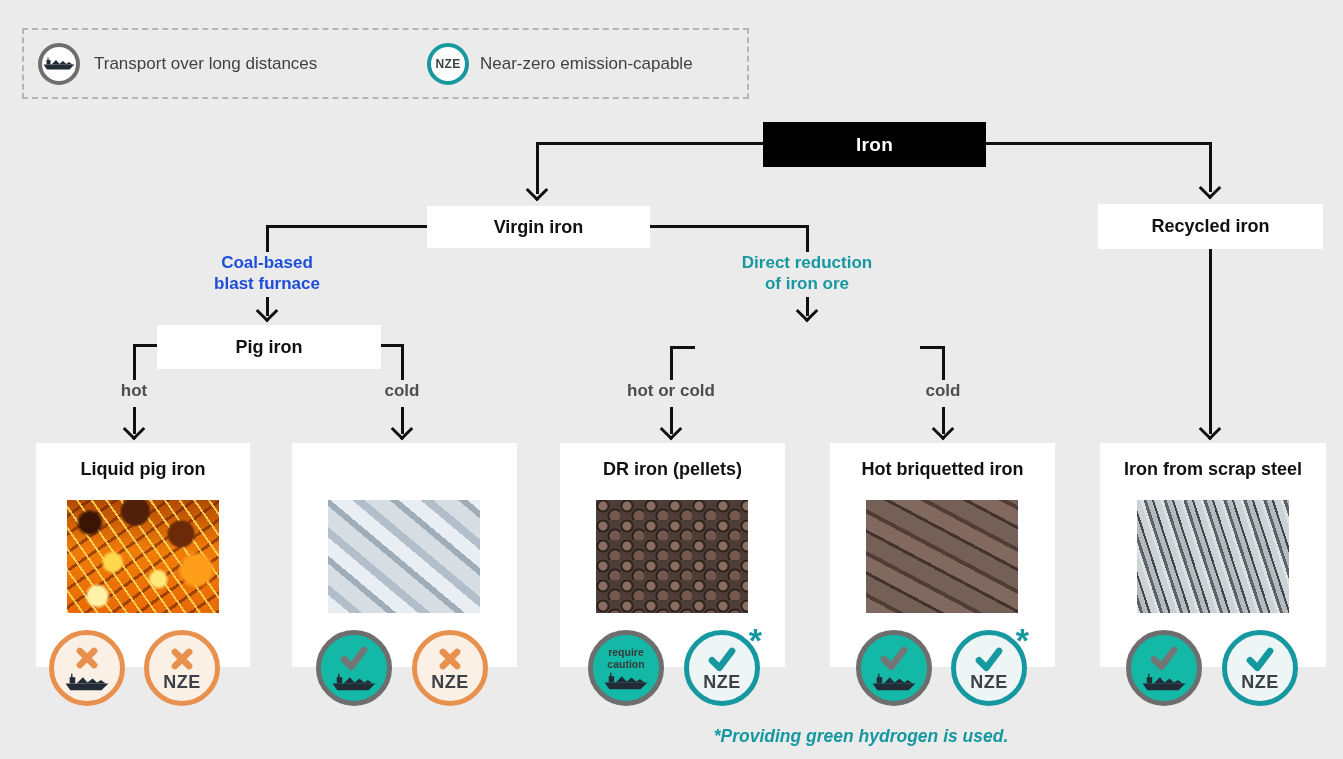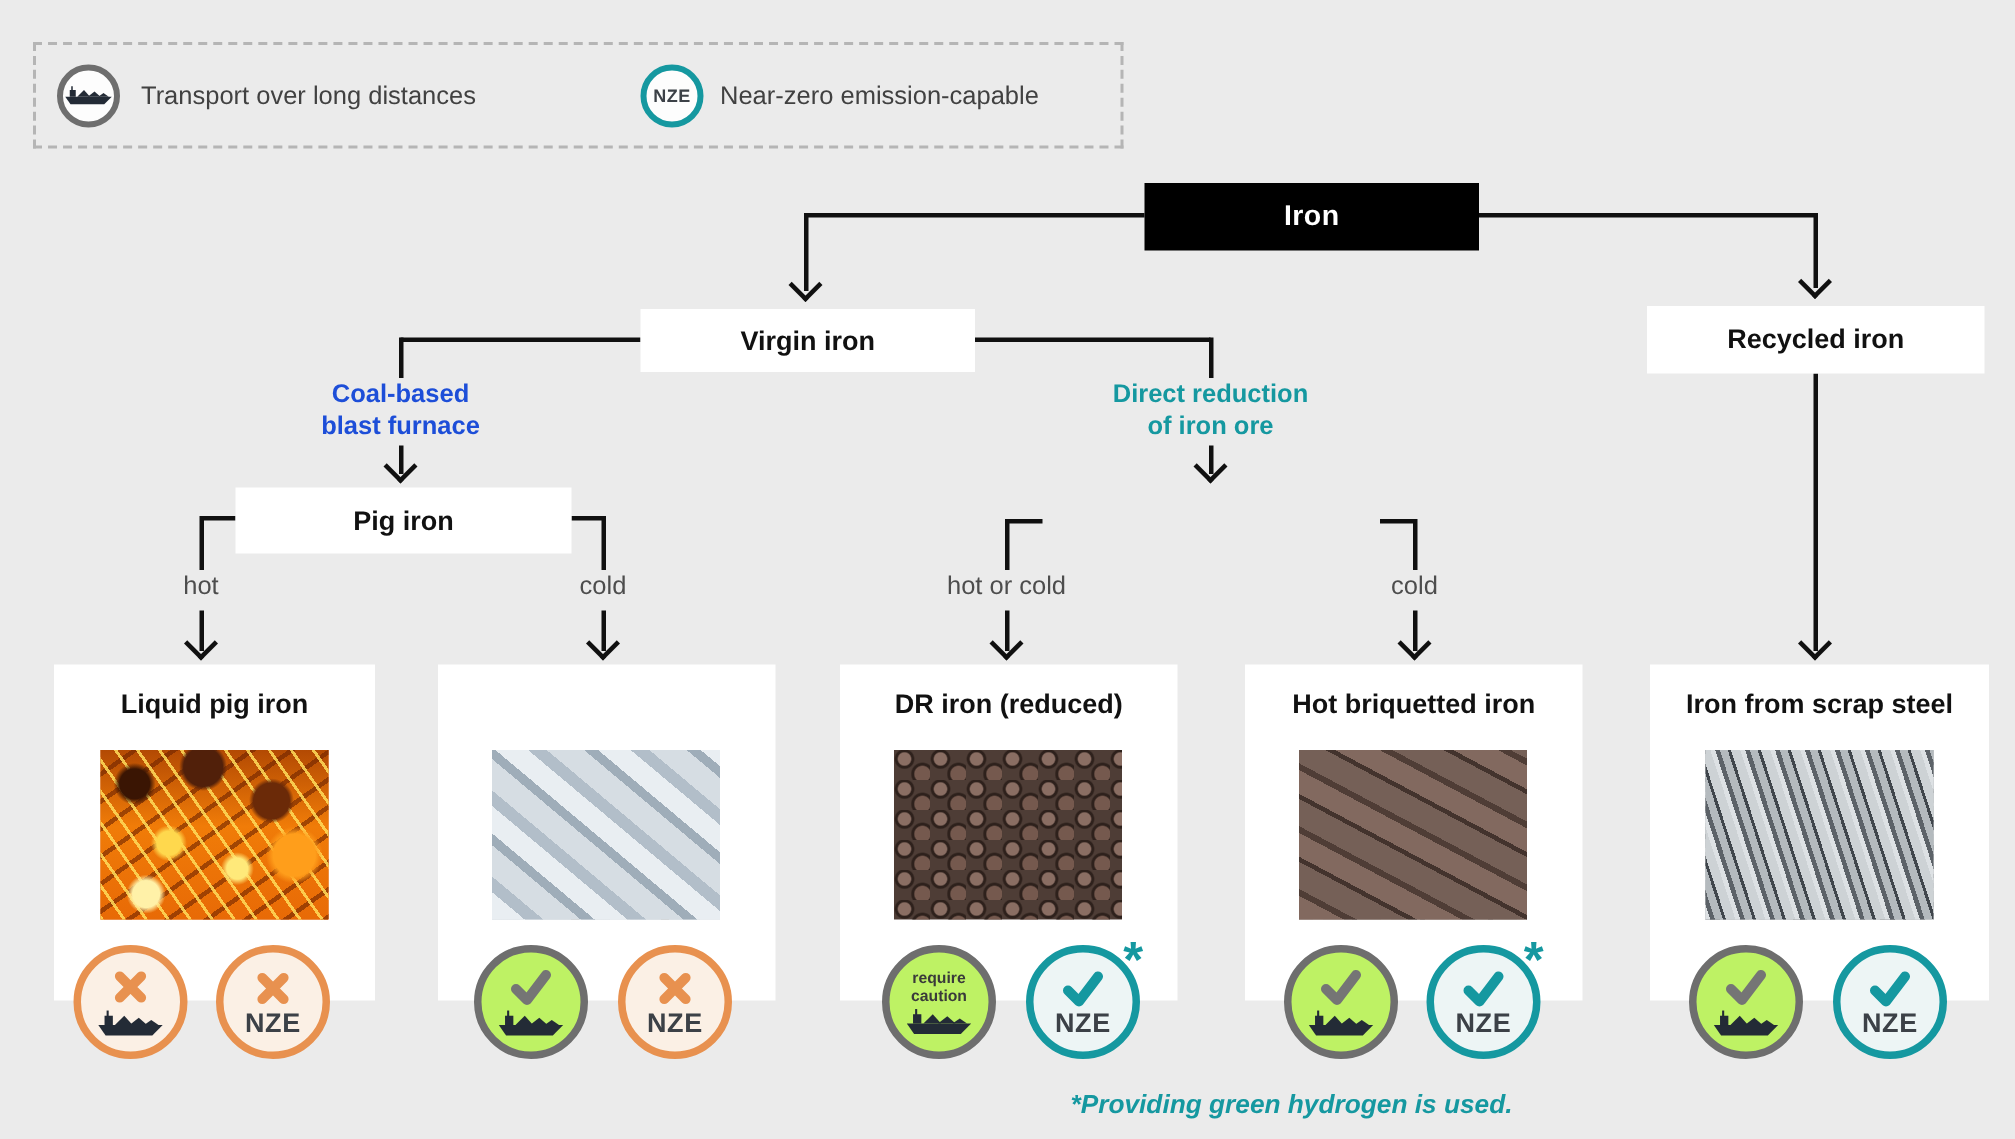--- a/index.html
+++ b/index.html
@@ -16,21 +16,21 @@
   .node { position:absolute; background:#ffffff; display:flex; flex-direction:column;
           align-items:center; justify-content:center; font-weight:700; font-size:18px;
           color:#111; text-align:center; }
   .node.black { background:#000000; color:#ffffff; font-size:19px; letter-spacing:.3px; }
   .node .sub { font-weight:400; font-size:12.5px; color:#222; margin-top:1px; }
 
   
   .route { position:absolute; font-weight:700; font-size:17px; line-height:21px; text-align:center; }
   .route.orange { color:#1d4ed8; }
   .route.teal { color:#1598a0; }
-  .branch { position:absolute; font-weight:400; font-size:17px; color:#4d4d4d; text-align:center; }
+  .branch { position:absolute; font-weight:700; font-size:17px; color:#4d4d4d; text-align:center; }
 
   
   .legend { position:absolute; left:22px; top:28px; width:723px; height:67px;
             border:2px dashed #b5b5b5; }
   .lg-circle { position:absolute; top:50%; transform:translateY(-50%); border-radius:50%;
                background:#fdfdfd; display:flex; align-items:center; justify-content:center;
                box-sizing:border-box; }
   .lg-ship { left:14px; width:42px; height:42px; border:4px solid #6e6e6e; }
   .lg-nze  { left:403px; width:42px; height:42px; border:4px solid #1598a0; }
   .lg-text { position:absolute; top:50%; transform:translateY(-50%); font-weight:400;
@@ -69,21 +69,21 @@
     repeating-linear-gradient(-62deg, rgba(255,235,220,.18) 0 6px, transparent 6px 20px, rgba(0,0,0,.3) 20px 23px, transparent 23px 40px); }
 
   .img-scrap { background-color:#8e9498; background-image:
     repeating-linear-gradient(72deg, #dde1e4 0 3px, #5c6268 3px 6px, #b4babe 6px 11px, #40464c 11px 13px, #cdd2d5 13px 19px),
     repeating-linear-gradient(-18deg, rgba(255,255,255,.55) 0 2px, transparent 2px 8px, rgba(20,24,28,.45) 8px 11px, transparent 11px 18px); }
 
   
   .badge { position:absolute; top:630px; width:76px; height:76px; border-radius:50%;
            border-style:solid; border-width:5px; box-sizing:border-box; display:flex;
            flex-direction:column; align-items:center; justify-content:center; }
-  .badge.gray   { border-color:#6e6e6e; background:#bef264; color:#757575;justify-content:center; }
+  .badge.gray   { border-color:#6e6e6e; background:#14b8a6; color:#757575;justify-content:center; }
   .badge.orange { border-color:#e8914f; background:#fbf0e5; color:#e8914f; }
   .badge.teal   { border-color:#1598a0; background:#edf5f5; color:#1598a0; }
   .badge svg.mark { width:32px; height:26px; display:block; }
   .badge svg.ship { width:46px; height:18px; display:block; margin-top:2px; }
   .badge .nze-label { font-weight:700; font-size:18px; color:#3c4147; letter-spacing:.5px; line-height:1; margin-top:1px; }
   .badge .asterisk { position:absolute; top:-12px; right:-7px; font-size:34px; font-weight:700;
                      color:#1598a0; line-height:1; }
   .badge .caution { font-weight:700; font-size:10.5px; color:#3a3a3a; line-height:1.15; text-align:center; }
 
   .footnote { position:absolute; left:561px; top:726px; width:600px; text-align:center;
@@ -180,21 +180,21 @@
   <div class="branch" style="left:903px;top:381px;width:80px">cold</div>
 
   <div class="card" style="left:36px;width:214px">
     <div class="title">Liquid pig iron</div>
     <div class="photo img-molten" style="left:31px"></div>
   </div>
   <div class="card" style="left:292px;width:225px">
     <div class="photo img-pigiron" style="left:36px"></div>
   </div>
   <div class="card" style="left:560px;width:225px">
-    <div class="title">DR iron (reduced)</div>
+    <div class="title">DR iron (pellets)</div>
     <div class="photo img-pellets" style="left:36px"></div>
   </div>
   <div class="card" style="left:830px;width:225px">
     <div class="title">Hot briquetted iron</div>
     <div class="photo img-briquette" style="left:36px"></div>
   </div>
   <div class="card" style="left:1100px;width:226px">
     <div class="title">Iron from scrap steel</div>
     <div class="photo img-scrap" style="left:37px"></div>
   </div>

